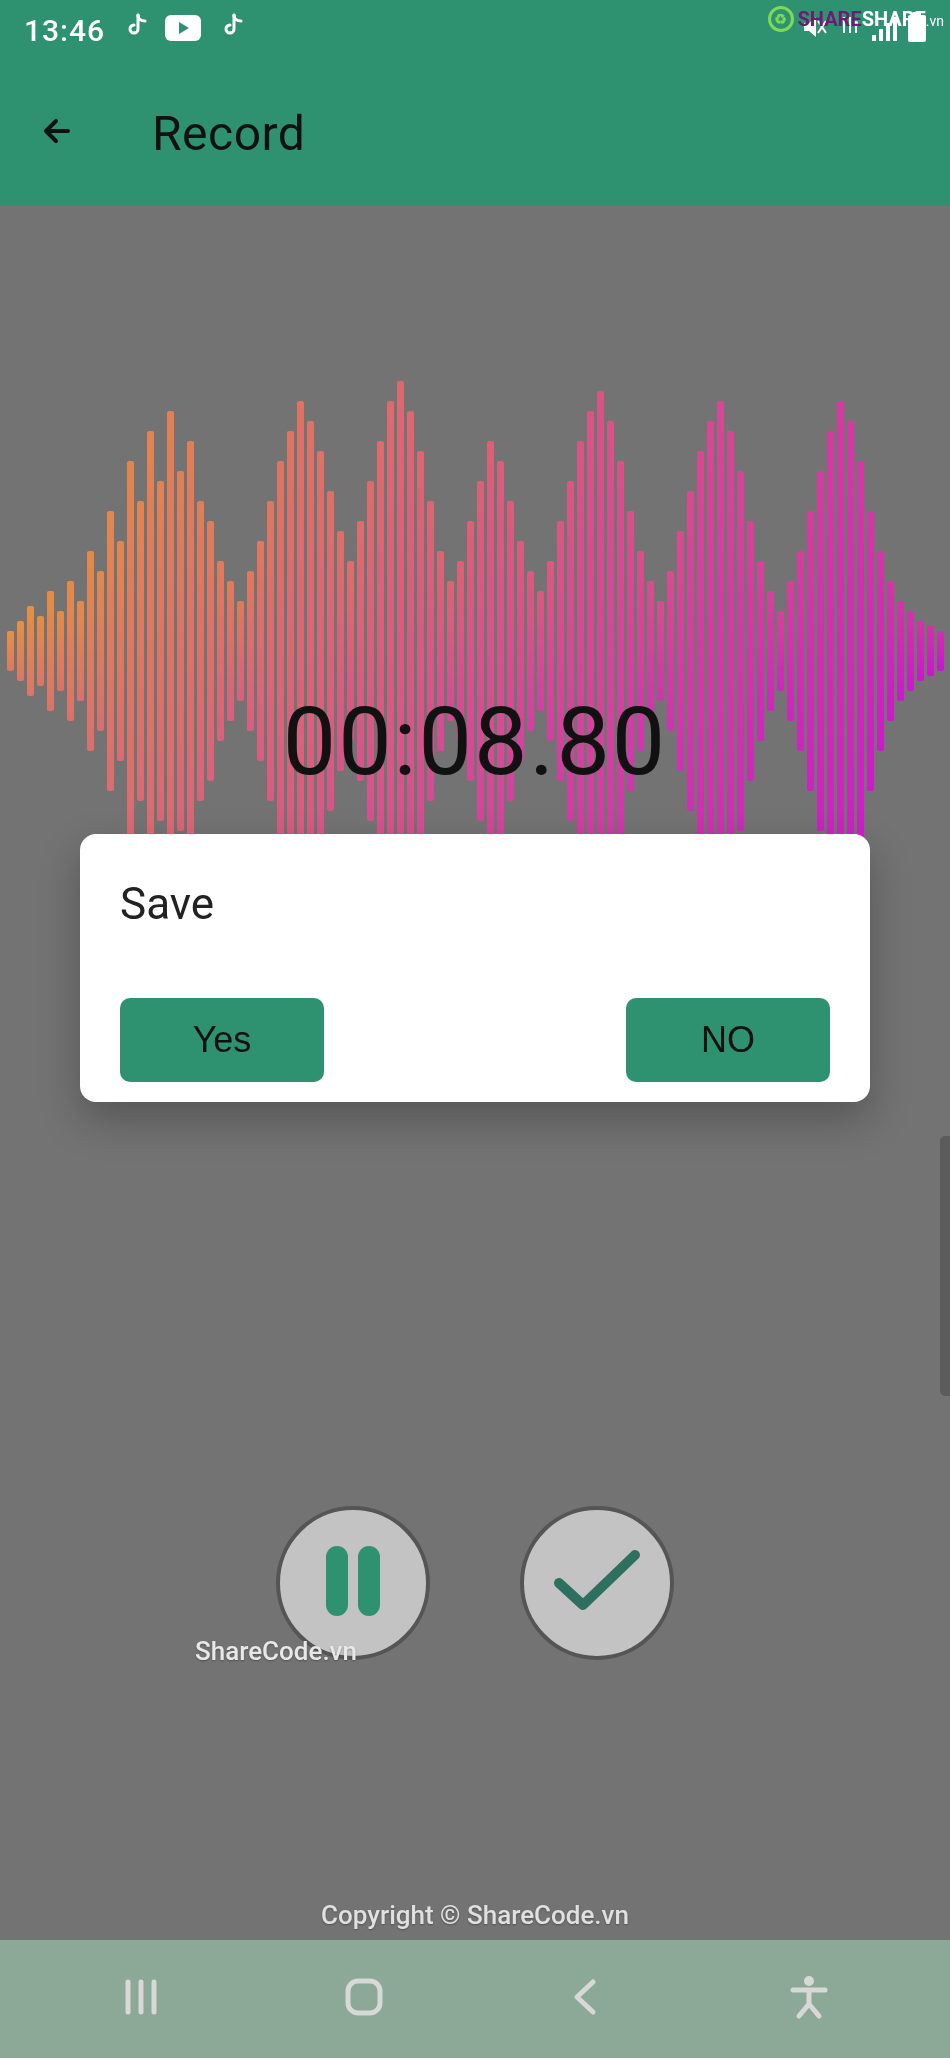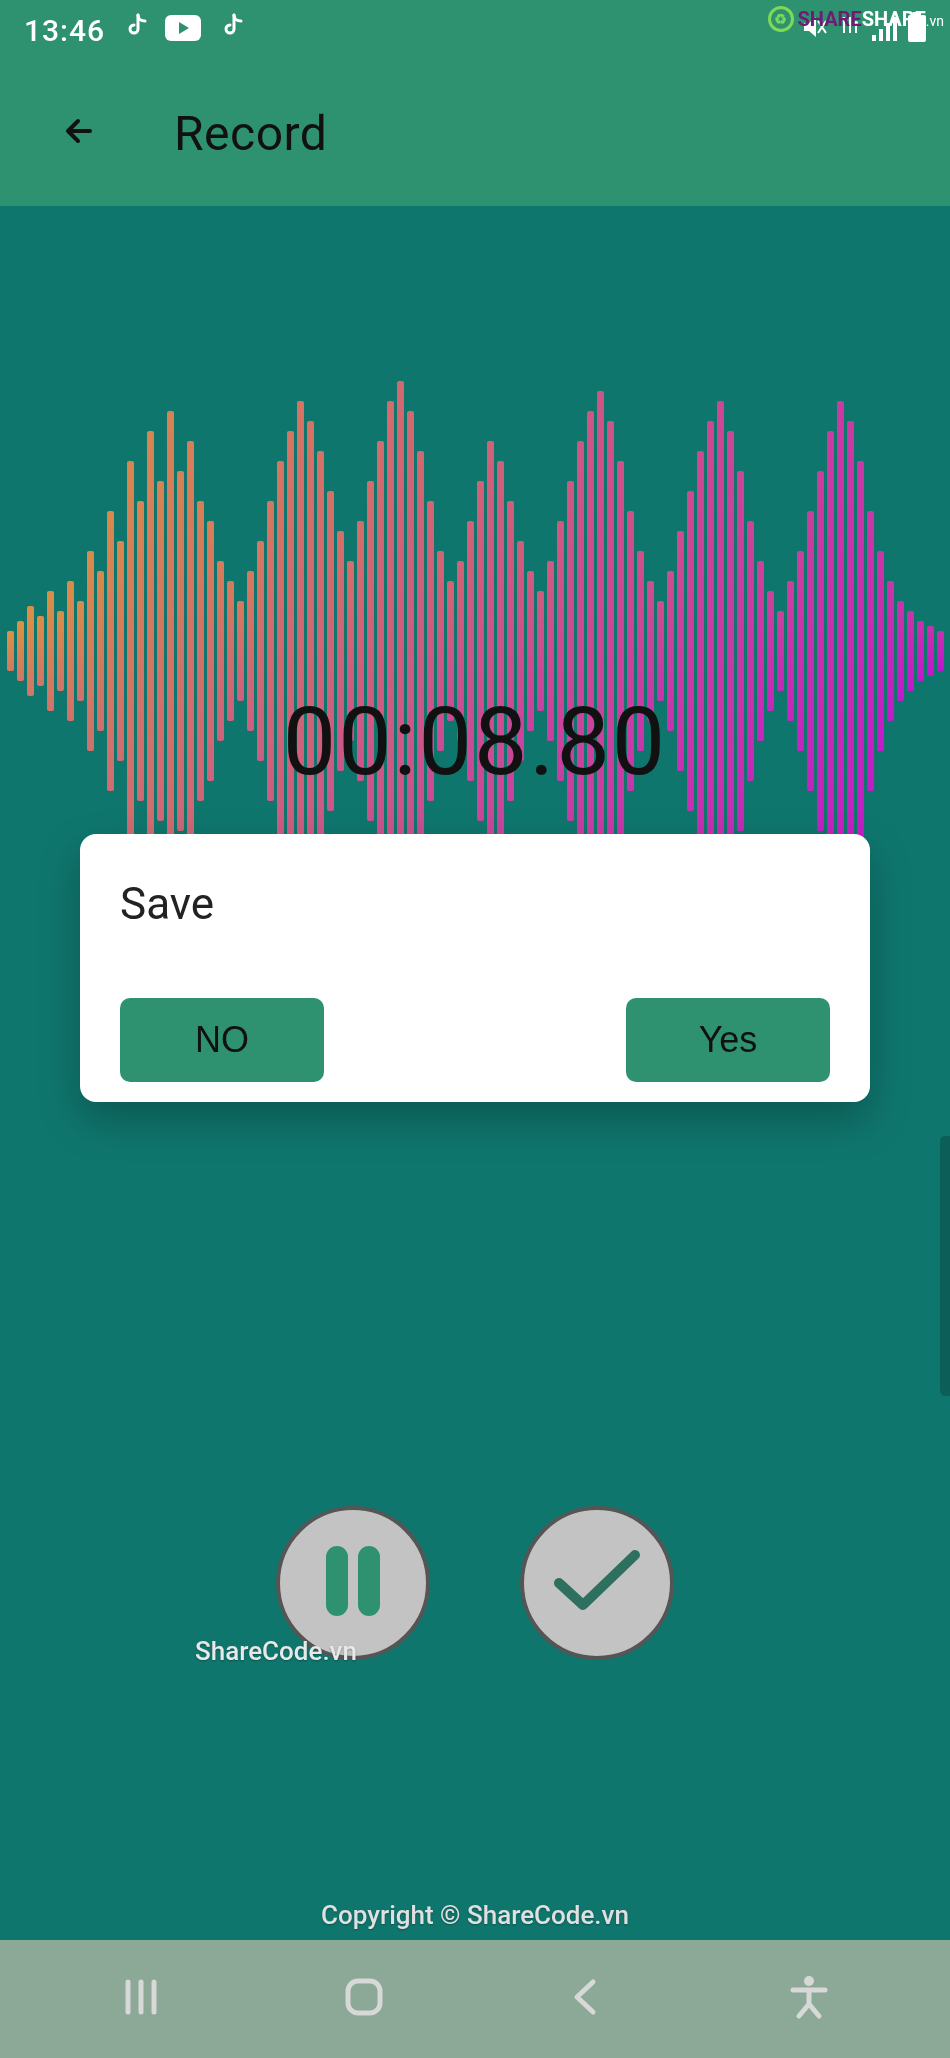--- a/index.html
+++ b/index.html
@@ -12,28 +12,28 @@
     display: flex; align-items: center; justify-content: space-between;
     padding: 0 24px; color: #fff; font-size: 30px; font-weight: 500;
   }
   .status-left { display: flex; align-items: center; gap: 18px; }
   .status-right { display: flex; align-items: center; gap: 10px; }
   .clock { letter-spacing: 1px; }
 
   
   .app-bar {
     height: 146px; width: 100%; background: #2e9271;
-    display: flex; align-items: center; padding-left: 60px; gap: 70px;
+    display: flex; align-items: center; padding-left: 38px; gap: 70px;
   }
   .app-title { font-size: 48px; color: #111; font-weight: 400; letter-spacing: 0.5px; }
 
   
   .content {
     position: absolute; top: 206px; left: 0; right: 0; bottom: 118px;
-    background: #0f766e;
+    background: #737373;
   }
 
   
   .waveform {
     position: absolute; top: 165px; left: 0; right: 0; height: 560px;
     display: flex; align-items: center; justify-content: center; gap: 3px;
     overflow: hidden;
   }
   .wave-bar { width: 7px; border-radius: 2px; }
 
@@ -282,22 +282,22 @@
       <div class="wave-bar" style="height: 60px; background: linear-gradient(rgba(221, 44, 176, 0.9), rgba(211, 14, 216, 0.9));"></div>
       <div class="wave-bar" style="height: 50px; background: linear-gradient(rgba(220, 42, 177, 0.9), rgba(210, 12, 217, 0.9));"></div>
       <div class="wave-bar" style="height: 40px; background: linear-gradient(rgba(220, 41, 179, 0.9), rgba(210, 11, 219, 0.9));"></div>
     </div>
 
   <div class="timer">00:08.80</div>
 
   <div class="dialog">
     <div class="dialog-title">Save</div>
     <div class="dialog-buttons">
+      <button class="dlg-btn yes">Yes</button>
       <button class="dlg-btn">NO</button>
-      <button class="dlg-btn yes">Yes</button>
     </div>
   </div>
 
   <div class="controls">
     <div class="ctrl-btn">
       <span>
         <svg width="70" height="80" viewBox="0 0 70 80">
             <rect x="8" y="5" width="22" height="70" rx="11" fill="#2e9271"></rect>
             <rect x="40" y="5" width="22" height="70" rx="11" fill="#2e9271"></rect>
           </svg>

